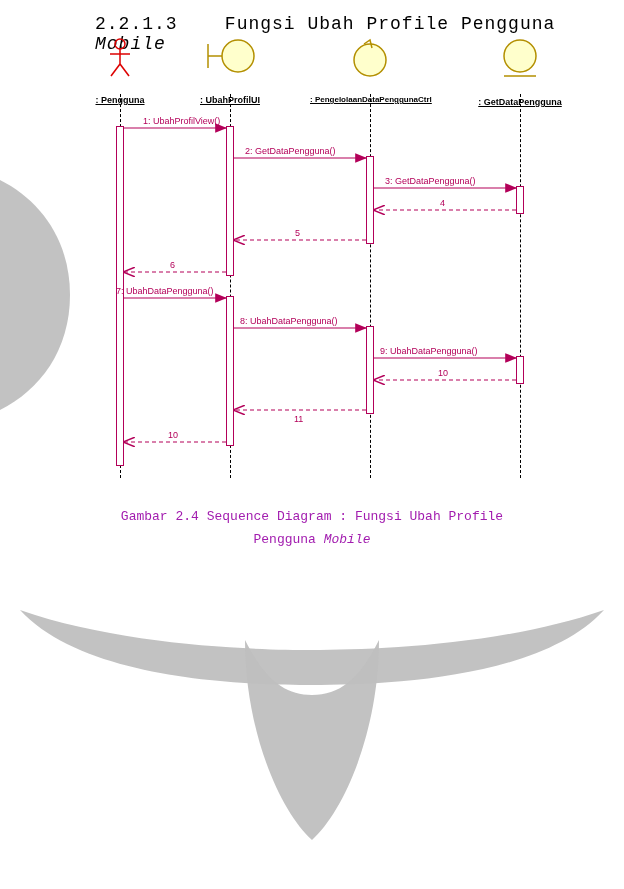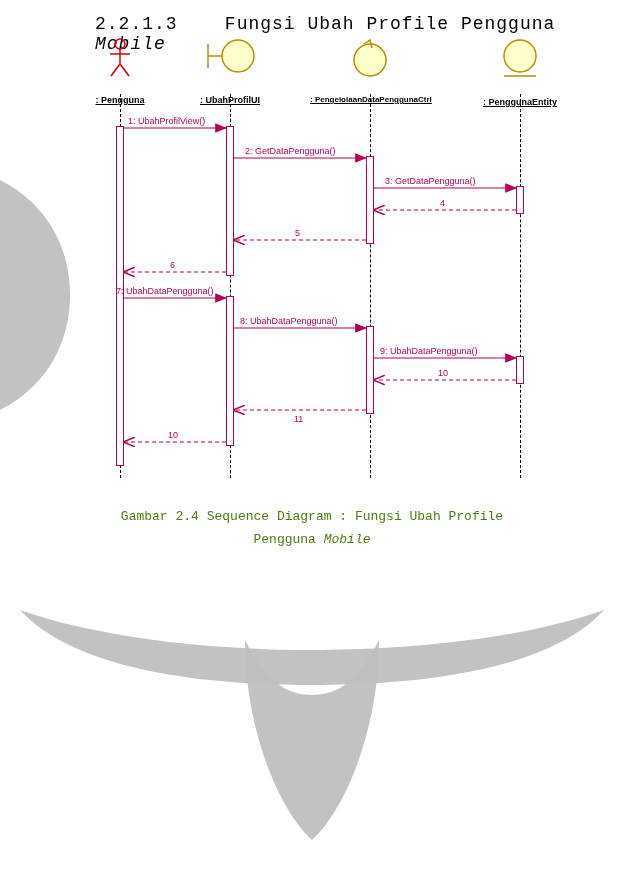--- a/index.html
+++ b/index.html
@@ -68,21 +68,21 @@
     white-space: nowrap;
   }
   .arrow-svg { position: absolute; }
   .caption {
     position: absolute;
     top: 505px;
     width: 624px;
     text-align: center;
     font-family: "Courier New", monospace;
     font-size: 13px;
-    color: #4d7c0f;
+    color: #a21caf;
     line-height: 1.8;
   }
   .caption .italic { font-style: italic; }
   .watermark-shape {
     position: absolute;
     fill: #bfbfbf;
     stroke: none;
     opacity: 0.95;
   }
 </style>
@@ -141,21 +141,21 @@
     <div class="head-label" style="font-size:8px">: PengelolaanDataPenggunaCtrl</div>
   </div>
 
   <div class="lifeline-head" style="left:410px">
     <svg class="entity-svg" width="40" height="42" viewBox="0 0 40 42">
       <g stroke="#b38f00" stroke-width="1.5" fill="#ffffcc">
         <circle cx="20" cy="18" r="16"></circle>
         <line x1="4" y1="38" x2="36" y2="38" fill="none"></line>
       </g>
     </svg>
-    <div class="head-label">: PenggunaEntity</div>
+    <div class="head-label">: GetDataPengguna</div>
   </div>
 
   <div class="dash" style="left:70px"></div>
   <div class="dash" style="left:180px"></div>
   <div class="dash" style="left:320px"></div>
   <div class="dash" style="left:470px"></div>
 
   <div class="bar" style="left:66px;top:88px;height:340px"></div>
   <div class="bar" style="left:176px;top:88px;height:150px"></div>
   <div class="bar" style="left:316px;top:118px;height:88px"></div>
@@ -194,21 +194,21 @@
       <line x1="324" y1="320" x2="466" y2="320" marker-end="url(#solidHead)"></line>
 
       <line x1="466" y1="342" x2="324" y2="342" stroke-dasharray="4,3" marker-end="url(#openHead)"></line>
 
       <line x1="316" y1="372" x2="184" y2="372" stroke-dasharray="4,3" marker-end="url(#openHead)"></line>
 
       <line x1="176" y1="404" x2="74" y2="404" stroke-dasharray="4,3" marker-end="url(#openHead)"></line>
     </g>
   </svg>
 
-  <div class="msg" style="left:78px;top:78px">1: UbahProfilView()</div>
+  <div class="msg" style="left:93px;top:78px">1: UbahProfilView()</div>
   <div class="msg" style="left:195px;top:108px">2: GetDataPengguna()</div>
   <div class="msg" style="left:335px;top:138px">3: GetDataPengguna()</div>
   <div class="msg" style="left:390px;top:160px">4</div>
   <div class="msg" style="left:245px;top:190px">5</div>
   <div class="msg" style="left:120px;top:222px">6</div>
   <div class="msg" style="left:66px;top:248px">7: UbahDataPengguna()</div>
   <div class="msg" style="left:190px;top:278px">8: UbahDataPengguna()</div>
   <div class="msg" style="left:330px;top:308px">9: UbahDataPengguna()</div>
   <div class="msg" style="left:388px;top:330px">10</div>
   <div class="msg" style="left:244px;top:376px">11</div>

